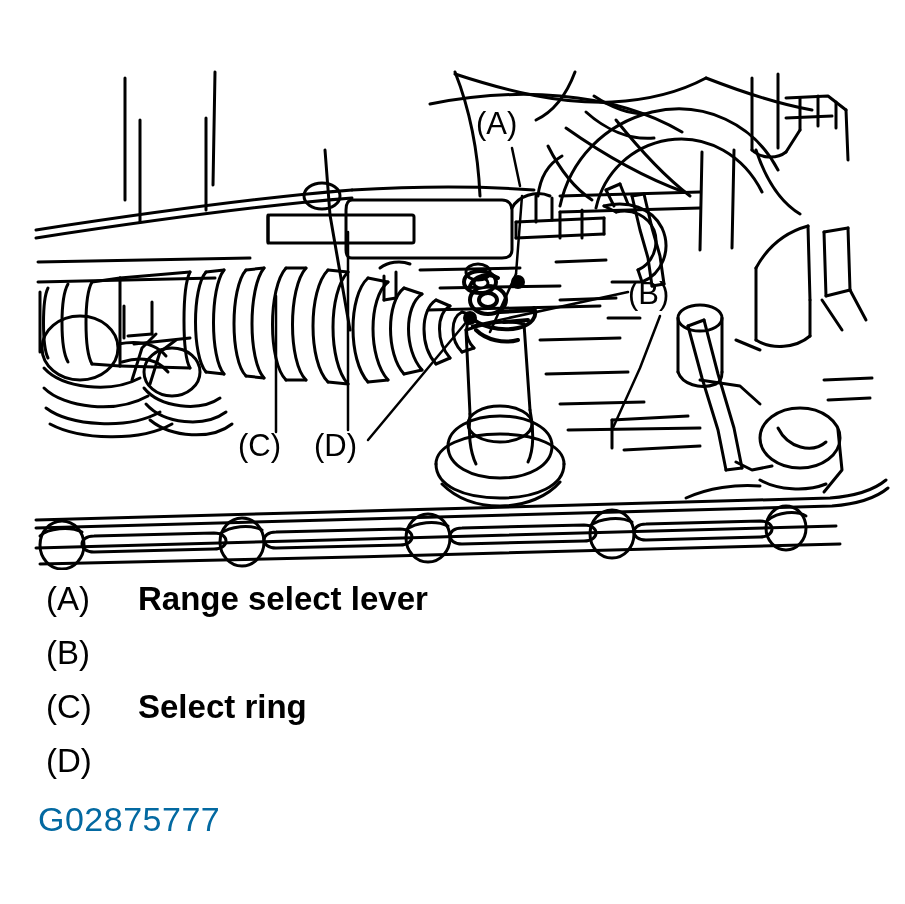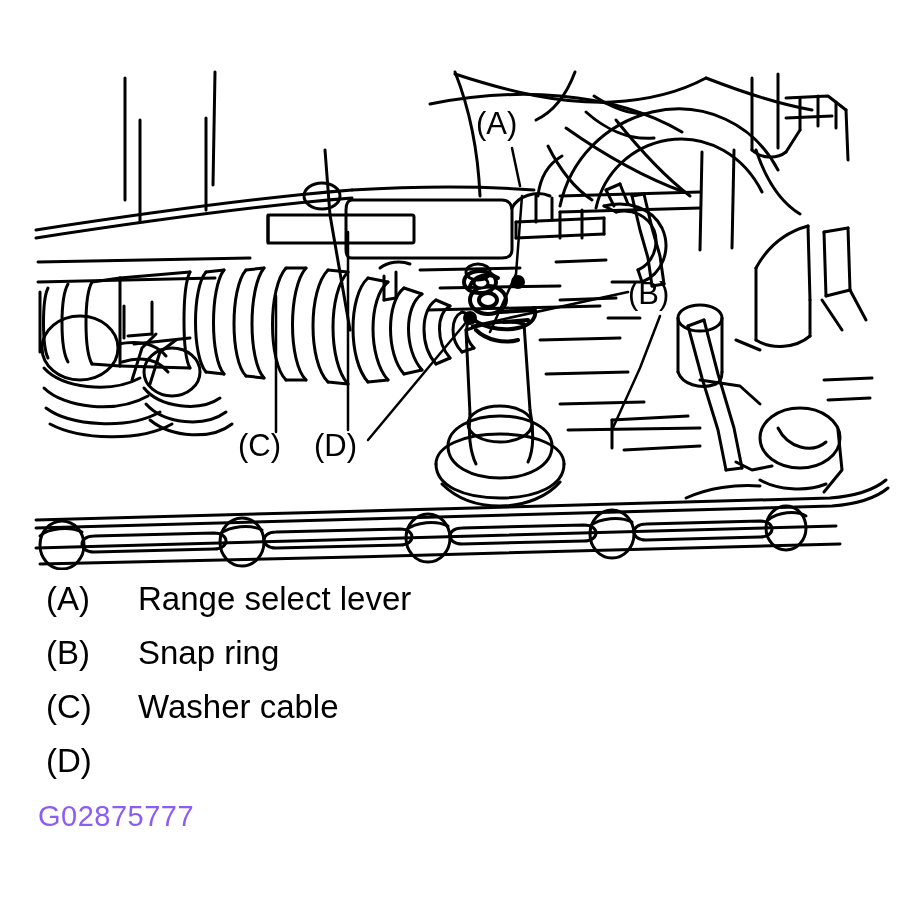--- a/index.html
+++ b/index.html
@@ -43,27 +43,28 @@
     margin-left: 46px;
     font-size: 33px;
     color: #000000;
     line-height: 54px;
     letter-spacing: 0px;
   }
   .legend-text {
     font-size: 33px;
     color: #000000;
     line-height: 54px;
+    font-weight: bold;
   }
   .fig-id {
     position: absolute;
     left: 38px;
     top: 800px;
-    font-size: 29px;
-    color: #8b5cf6;
+    font-size: 34px;
+    color: #0369a1;
     letter-spacing: 0.5px;
   }
   .callout {
     position: absolute;
     font-size: 31px;
     color: #000000;
     white-space: nowrap;
   }
 </style>
 </head>
@@ -372,25 +373,24 @@
     <span>(D)</span>
   </div>
 
   <div class="legend">
     <div class="legend-row">
       <span class="legend-key">(A)</span>
       <span class="legend-text">Range select lever</span>
     </div>
     <div class="legend-row">
       <span class="legend-key">(B)</span>
-      <span class="legend-text">Snap ring</span>
     </div>
     <div class="legend-row">
       <span class="legend-key">(C)</span>
-      <span class="legend-text">Washer cable</span>
+      <span class="legend-text">Select ring</span>
     </div>
     <div class="legend-row">
       <span class="legend-key">(D)</span>
     </div>
   </div>
 
   <div class="fig-id">G02875777</div>
 
 </div>
 

